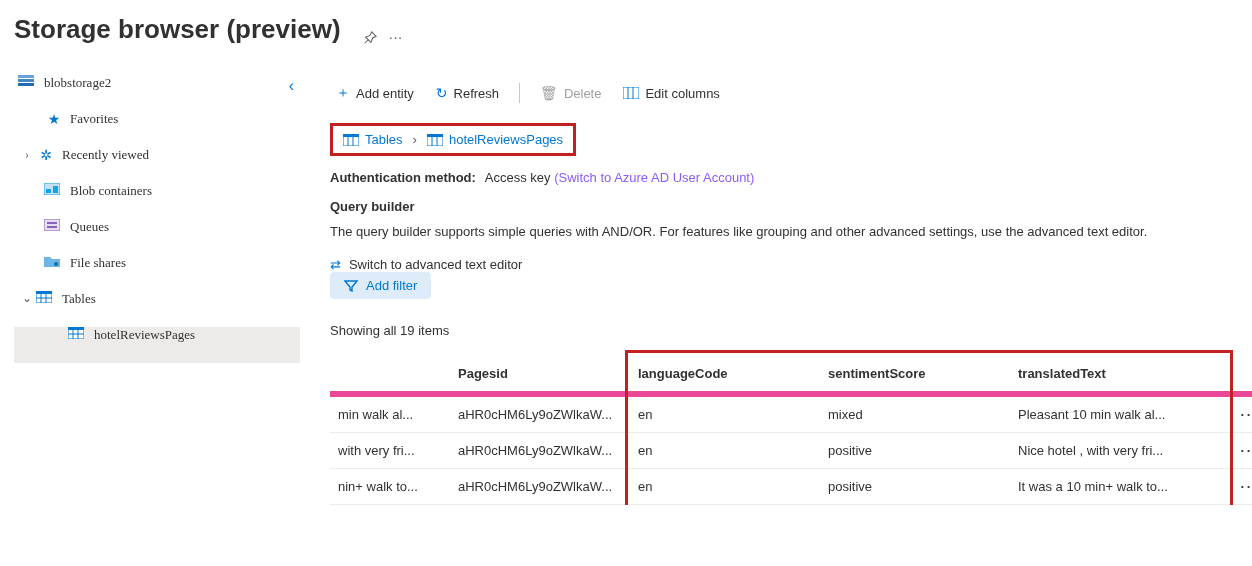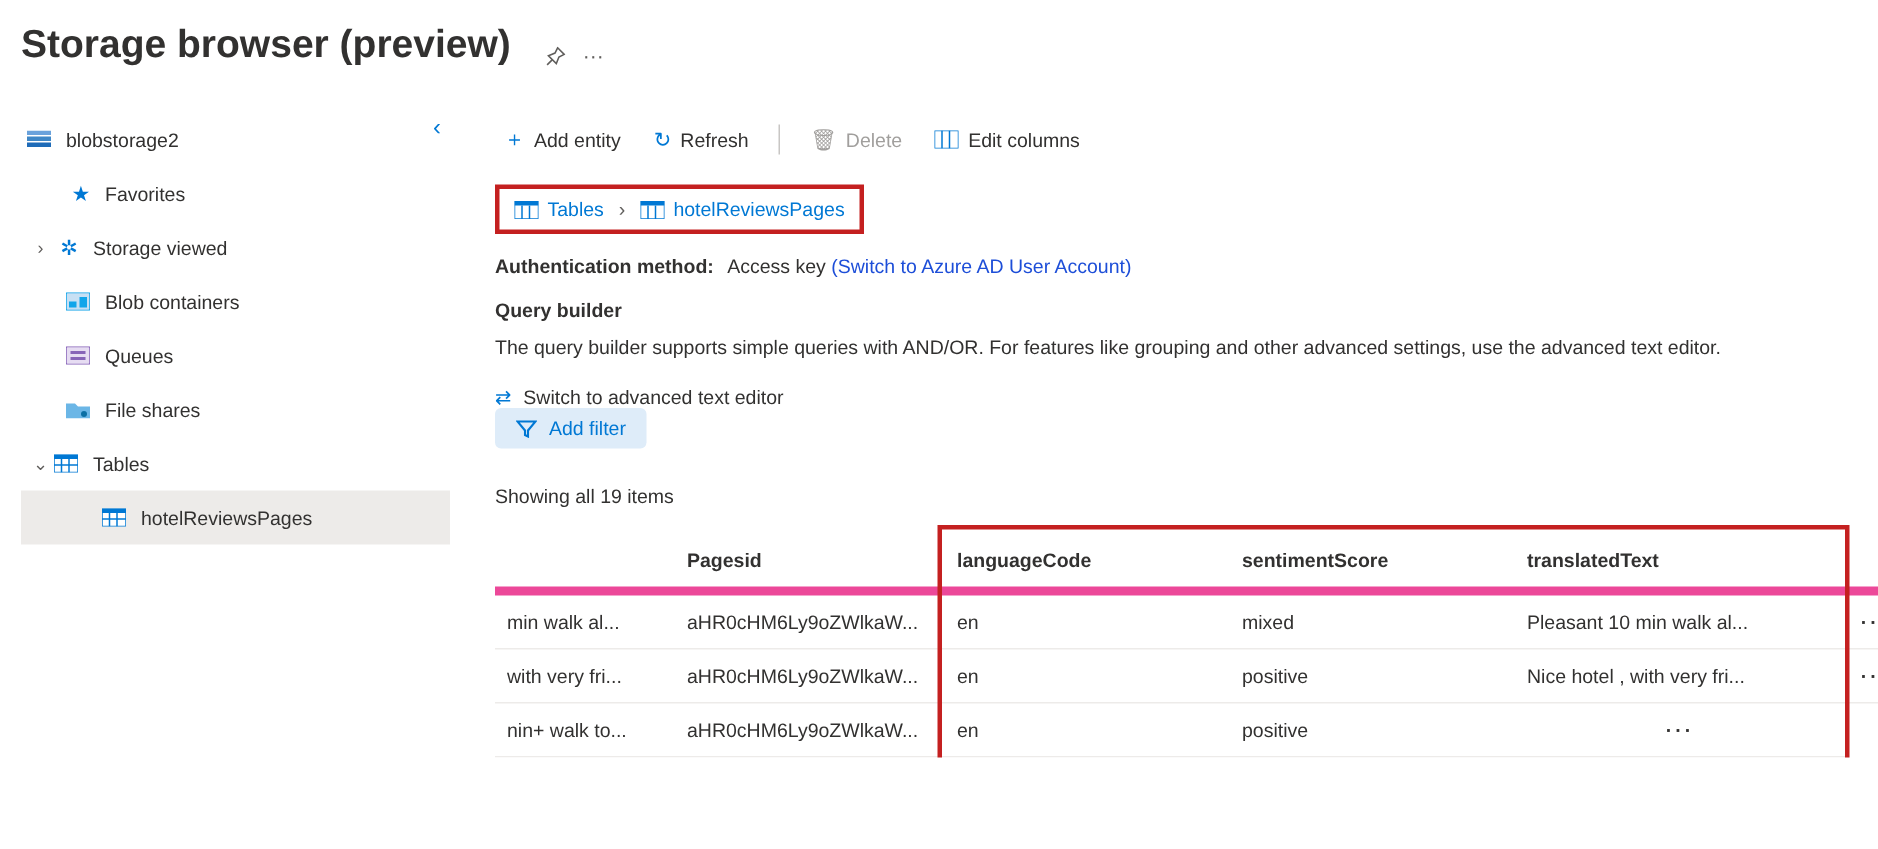--- a/index.html
+++ b/index.html
@@ -41,26 +41,27 @@
   .collapse-handle {
     position: absolute;
     right: 6px;
     top: 2px;
     color: #0078d4;
     font-size: 16px;
     cursor: pointer;
   }
   .tree-item {
     display: flex;
-    align-items: center;
+    align-items: flex-start;
     height: 36px;
     font-size: 13px;
     color: #323130;
     cursor: pointer;
     padding-left: 4px;
+    font-family: Liberation Serif, serif;
   }
   .tree-item .chev { width: 18px; text-align: center; color: #605e5c; font-size: 12px;}
   .tree-item .icon { width: 20px; text-align:center; margin-right:6px; font-size:14px;}
   .tree-item.selected { background: #edebe9; }
   .tree-item.indent { padding-left: 30px; }
   .tree-item.indent2 { padding-left: 54px; }
   .ico-storage { color: #0078d4; }
   .ico-fav { color:#0078d4; }
   .ico-gear { color:#0078d4;}
   .ico-blob { color:#11a5ea;}
@@ -95,21 +96,21 @@
     display:flex; align-items:center;
     border: 3px solid #c42020;
     padding: 6px 10px;
     width: fit-content;
   }
   .breadcrumb .bc-link { color:#0078d4; cursor:pointer; font-size:13px; display:flex; align-items:center;}
   .breadcrumb .bc-link .icon {margin-right:6px;}
   .breadcrumb .bc-sep { margin:0 10px; color:#605e5c;}
   .auth-row { margin-top: 14px; font-size:13px; }
   .auth-row .label { font-weight:600; margin-right:6px;}
-  .auth-row .link { color:#1d4ed8; cursor:pointer;}
+  .auth-row .link { color:#8b5cf6; cursor:pointer;}
   .section-head {font-weight:600; margin-top:14px;}
   .desc { margin-top:10px; color:#323130;}
   .switch-link {display:flex; align-items:center; margin-top:18px; cursor:pointer;}
   .switch-link .ti { color:#0078d4; margin-right:8px;}
   .filter-pill {
     display:inline-flex; align-items:center;
     background:#deecf9;
     color:#0078d4;
     border-radius:4px;
     padding:6px 14px;
@@ -181,21 +182,21 @@
     </div>
 
     <div class="tree-item indent">
       <span class="icon ico-fav">★</span>
       <span>Favorites</span>
     </div>
 
     <div class="tree-item">
       <span class="chev">›</span>
       <span class="icon ico-gear">✲</span>
-      <span>Storage viewed</span>
+      <span>Recently viewed</span>
     </div>
 
     <div class="tree-item indent">
       <span class="icon ico-blob">
         <svg width="16" height="12" viewBox="0 0 16 12">
             <rect width="16" height="12" rx="1" fill="#c7e0f4" stroke="#11a5ea"></rect>
             <rect x="2" y="6" width="5" height="4" fill="#11a5ea"></rect>
             <rect x="9" y="3" width="5" height="7" fill="#11a5ea"></rect>
           </svg>
       </span>
@@ -350,19 +351,20 @@
         <div class="td trunc">aHR0cHM6Ly9oZWlkaW...</div>
         <div class="td">en</div>
         <div class="td">positive</div>
         <div class="td trunc">Nice hotel , with very fri...</div>
         <div class="td row-more">···</div>
 
         <div class="td trunc">nin+ walk to...</div>
         <div class="td trunc">aHR0cHM6Ly9oZWlkaW...</div>
         <div class="td">en</div>
         <div class="td">positive</div>
+        <div class="td trunc">It was a 10 min+ walk to...</div>
         <div class="td row-more">···</div>
       </div>
       <div class="highlight-box" style="left:295px; top:-6px; width:608px; height:160px;"></div>
     </div>
 
   </div>
 </div>
 
 </body></html>

